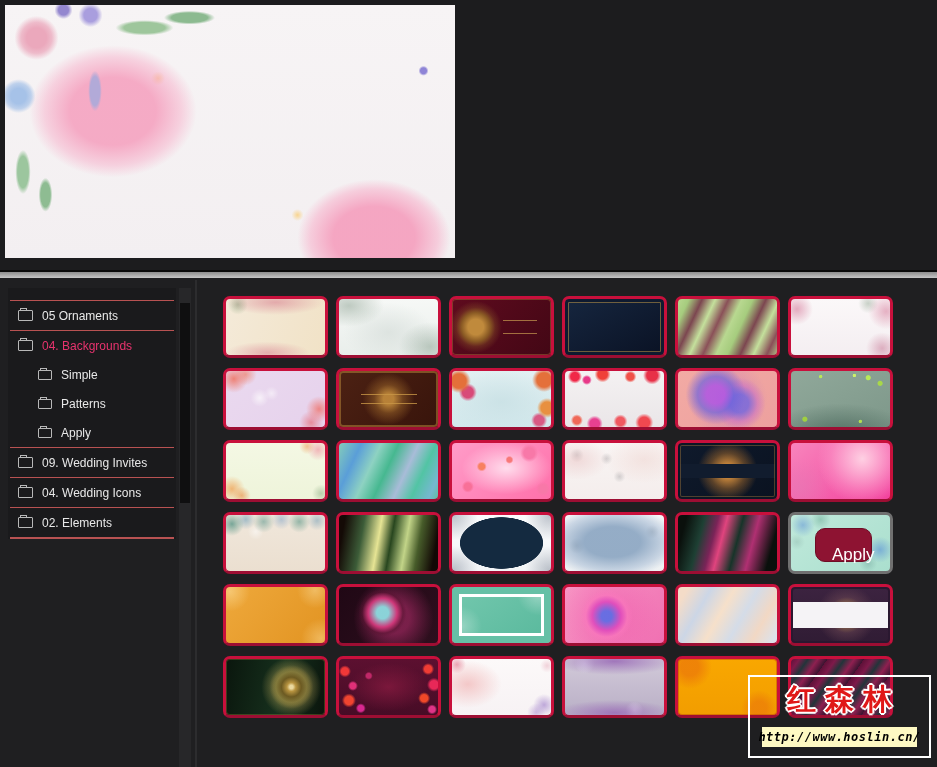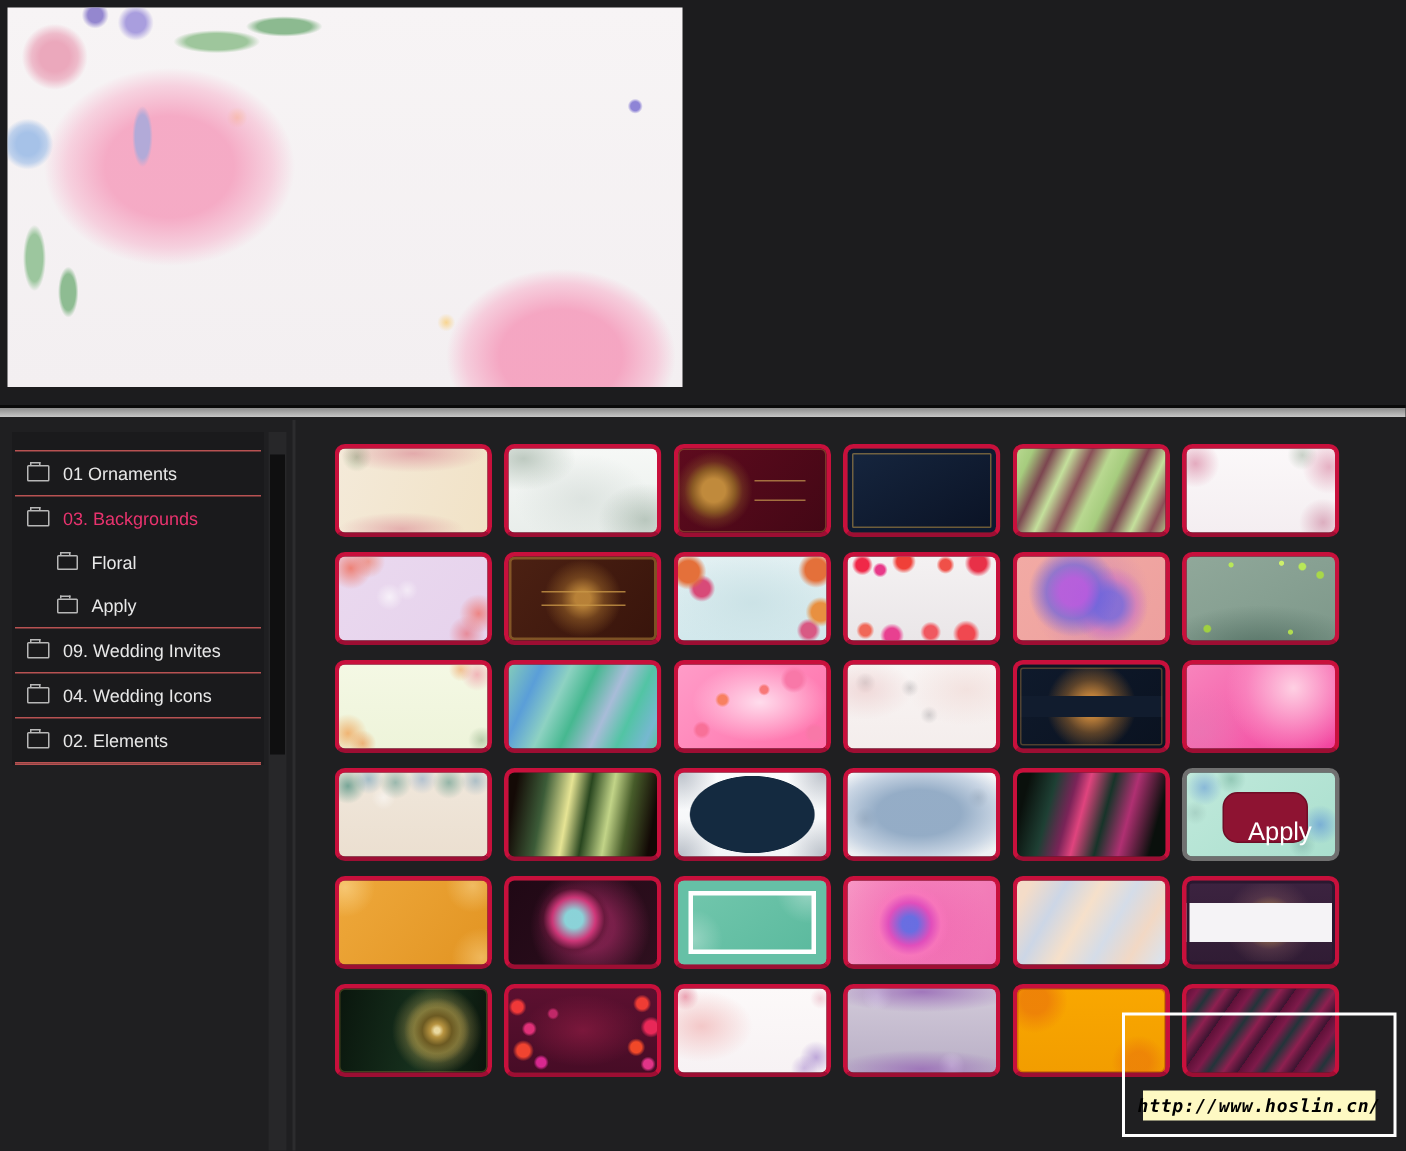--- a/index.html
+++ b/index.html
@@ -61,30 +61,34 @@
     <div class="preview" style="background: radial-gradient(circle 5px at 93% 26%, #8e84d6 60%, rgba(142,132,214,.5) 80%, transparent 100%), radial-gradient(circle 22px at 7% 13%, #eba8bc 45%, rgba(235,168,188,.75) 70%, transparent 100%), radial-gradient(circle 8px at 7% 13%, #c86a80 60%, transparent 100%), radial-gradient(circle 17px at 3% 36%, #a6c2e8 45%, rgba(166,194,232,.7) 75%, transparent 100%), radial-gradient(circle 5px at 3% 36%, #4a4a58 70%, transparent 100%), radial-gradient(circle 12px at 19% 4%, #a99ede 55%, transparent 100%), radial-gradient(circle 9px at 13% 2%, #9487cf 55%, transparent 100%), radial-gradient(ellipse 34px 9px at 31% 9%, #9ec69c 60%, transparent 85%), radial-gradient(ellipse 30px 8px at 41% 5%, #8cba90 60%, transparent 85%), radial-gradient(ellipse 9px 26px at 4% 66%, #9cc69e 60%, transparent 85%), radial-gradient(ellipse 8px 20px at 9% 75%, #8ebc92 60%, transparent 85%), radial-gradient(ellipse 8px 24px at 20% 34%, #b2aad8 60%, transparent 85%), radial-gradient(ellipse 95px 75px at 24% 42%, rgba(245,158,189,.85) 45%, rgba(247,176,202,.5) 72%, transparent 88%), radial-gradient(ellipse 85px 65px at 82% 92%, rgba(245,158,189,.9) 48%, rgba(247,176,202,.55) 75%, transparent 90%), radial-gradient(circle 7px at 34% 29%, rgba(249,206,120,.75), transparent 100%), radial-gradient(circle 6px at 65% 83%, rgba(249,206,120,.8), transparent 100%), linear-gradient(#f7f4f5,#f3eff1)"></div>
   </div>
 
   <div class="splitter"></div>
 
   <div class="bottom-pane">
     <div class="sidebar" id="sidebar">
         <div class="sb-sep"></div>
         <div class="sb-item">
           <span class="folder-icon"></span>
-          <span>01 Ornaments</span>
+          <span>05 Ornaments</span>
         </div>
         <div class="sb-sep"></div>
         <div class="sb-item sel">
           <span class="folder-icon"></span>
-          <span>03. Backgrounds</span>
+          <span>04. Backgrounds</span>
         </div>
         <div class="sb-item sub">
           <span class="folder-icon"></span>
-          <span>Floral</span>
+          <span>Simple</span>
+        </div>
+        <div class="sb-item sub">
+          <span class="folder-icon"></span>
+          <span>Patterns</span>
         </div>
         <div class="sb-item sub">
           <span class="folder-icon"></span>
           <span>Apply</span>
         </div>
         <div class="sb-sep"></div>
         <div class="sb-item">
           <span class="folder-icon"></span>
           <span>09. Wedding Invites</span>
         </div>
@@ -141,16 +145,17 @@
         <div class="thumb" style="background: radial-gradient(6px at 6% 22%, rgb(240, 56, 56) 60%, transparent 100%), radial-gradient(5px at 14% 48%, rgb(224, 48, 120) 60%, transparent 100%), radial-gradient(7px at 10% 74%, rgb(240, 68, 48) 60%, transparent 100%), radial-gradient(5px at 22% 88%, rgb(216, 40, 144) 60%, transparent 100%), radial-gradient(6px at 90% 18%, rgb(240, 60, 52) 60%, transparent 100%), radial-gradient(7px at 96% 46%, rgb(232, 40, 88) 60%, transparent 100%), radial-gradient(6px at 86% 70%, rgb(240, 72, 40) 60%, transparent 100%), radial-gradient(5px at 94% 90%, rgb(224, 52, 136) 60%, transparent 100%), radial-gradient(4px at 30% 30%, rgb(192, 40, 104) 60%, transparent 100%), radial-gradient(50px 30px, rgba(150, 30, 70, 0.6), transparent 80%), linear-gradient(rgb(92, 16, 48), rgb(71, 12, 38));"></div>
         <div class="thumb" style="background: radial-gradient(40px 28px at 16% 45%, rgba(240, 175, 175, 0.65), transparent 85%), radial-gradient(11px at 93% 82%, rgba(165, 135, 205, 0.7), transparent 100%), radial-gradient(9px at 85% 95%, rgba(175, 145, 210, 0.6), transparent 100%), radial-gradient(9px at 5% 10%, rgba(220, 90, 120, 0.55), transparent 100%), radial-gradient(7px at 96% 12%, rgba(230, 170, 185, 0.5), transparent 100%), linear-gradient(rgb(252, 249, 249), rgb(247, 242, 244));"></div>
         <div class="thumb" style="background: radial-gradient(75px 16px at 50% 4%, rgba(152, 104, 182, 0.85), transparent 85%), radial-gradient(70px 15px at 50% 96%, rgba(152, 104, 182, 0.8), transparent 85%), radial-gradient(10px at 20% 8%, rgba(235, 235, 245, 0.8), transparent 100%), radial-gradient(9px at 70% 92%, rgba(238, 235, 246, 0.75), transparent 100%), linear-gradient(rgb(210, 202, 217), rgb(185, 175, 198));"></div>
         <div class="thumb" style="background: radial-gradient(22px at 12% 14%, rgba(235, 120, 10, 0.75) 40%, transparent 100%), radial-gradient(18px at 82% 88%, rgba(235, 120, 10, 0.65) 40%, transparent 100%), linear-gradient(rgb(249, 167, 0), rgb(242, 157, 0)); box-shadow: rgba(200, 90, 0, 0.6) 0px 0px 0px 1px inset;"></div>
         <div class="thumb" style="background: repeating-linear-gradient(125deg, rgb(94, 17, 56) 0px, rgb(126, 26, 74) 7px, rgb(35, 52, 58) 14px, rgb(142, 32, 80) 22px, rgb(58, 20, 48) 30px);"></div>
       </div>
 
     <button class="apply-btn">Apply</button>
 
     <div class="watermark">
+      <div class="wm-title">红森林</div>
       <div class="wm-url">http://www.hoslin.cn/</div>
     </div>
   </div>
 </div>
 
 </body></html>

